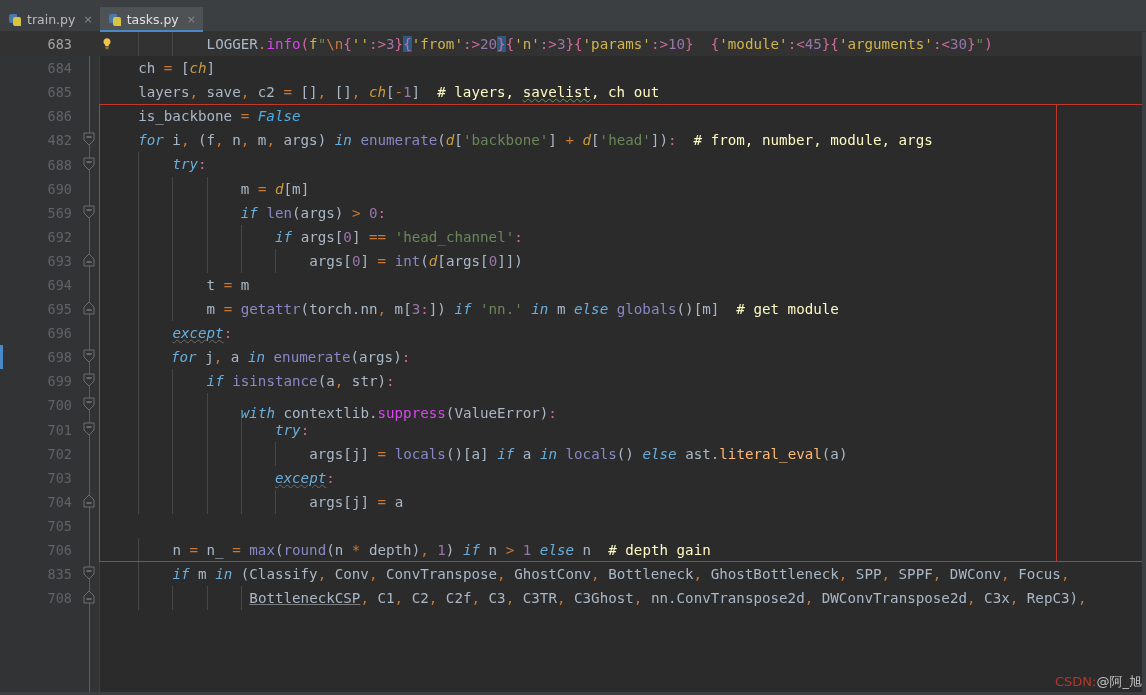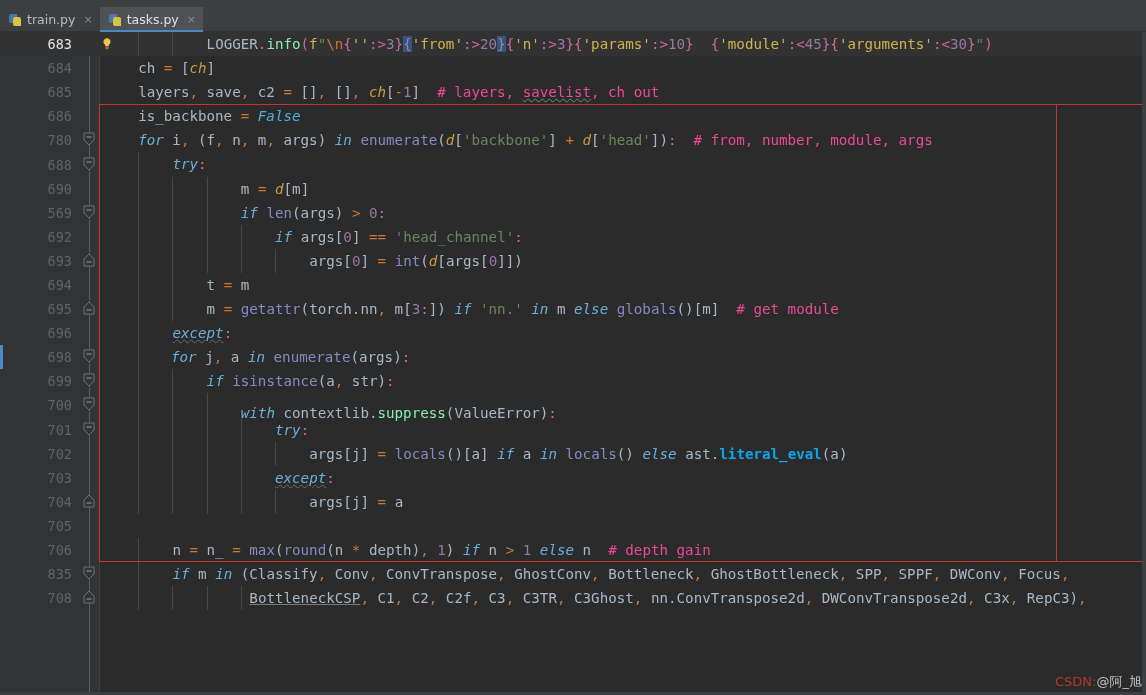--- a/index.html
+++ b/index.html
@@ -50,47 +50,47 @@
   }
   .gutter-sep { position:absolute; left:99px; top:0; width:1px; height:100%; background:#3c3f41;}
   .leftedge { position:absolute; left:0; top:0; width:3px; height:100%; background:#3c3f41;}
 
   .rows { position:absolute; left:0; top:0; right:0; }
   .row {
     height:24.1px; position:relative; display:flex; align-items:center;
     white-space:pre;
   }
   .row.curline { background:#323232; }
-  .row.curline .lnum { color:#e5e5e5;padding-left:6px; }
+  .row.curline .lnum { color:#a3a3a3;padding-left:6px; }
 
   .lnum{
     position:absolute; left:0; width:72px; text-align:right;
     font-family:"DejaVu Sans Mono","Liberation Mono",monospace;
     font-size:13.5px; color:#606366; letter-spacing:0px;
   }
   .fold{ position:absolute; left:82px; width:14px; height:24px; }
 
   .code{
     position:absolute; left:104px; top:0; height:24.1px; line-height:24.1px;
     font-family:"DejaVu Sans Mono","Liberation Mono",monospace;
     font-size:14.2px; color:#a9b7c6; white-space:pre;
   }
   .kw2     { color:#cc7832; }
   .ctrl    { color:#6aafdc; font-style:italic; }
   .str     { color:#6a8759; }
   .strY    { color:#d0b44c; }
   .num     { color:#9876aa; }
-  .fn      { color:#86efac; }
-  .cm      { color:#ec4899; }
+  .fn      { color:#d946ef; }
+  .cm      { color:#fef9c3; }
   .magenta { color:#cf6a9a; }
   .cyan    { color:#4eade5; font-style:italic; }
   .ident   { color:#a9b7c6; }
   .dvar    { color:#cc9c3e; font-style:italic; }
   .bi      { color:#8888c6; }
-  .green   { color:#0ea5e9;font-weight:bold; }
+  .green   { color:#fdba74; }
   .selhl   { background:#2b5b84; }
   .wavy{
     text-decoration: underline;
     text-decoration-style: wavy;
     text-decoration-color:#629755;
     text-decoration-thickness:1px;
   }
   .wavygray{
     text-decoration: underline;
     text-decoration-style: wavy;
@@ -156,21 +156,21 @@
     <svg width="1146" height="663" style="position:absolute;left:0;top:0;pointer-events:none;">
 
       <line x1="89.5" y1="24" x2="89.5" y2="663" stroke="#5c5c5c" stroke-width="1"></line>
     </svg>
 
     <div class="rows" id="rows">
         <div class="row curline"><div class="lnum">683</div><div class="iguide" style="left: 138.2px;"></div><div class="iguide" style="left: 172.4px;"></div><div class="code" style="left: 206.6px;"><span class="ident">LOGGER</span><span class="kw2">.</span><span class="fn">info</span><span class="magenta">(</span><span class="strY">f</span><span class="str">"</span><span class="kw2">\n</span><span class="magenta">{</span><span class="strY">''</span><span class="magenta">:&gt;</span><span class="num">3</span><span class="magenta">}</span><span class="magenta selhl">{</span><span class="strY">'from'</span><span class="magenta">:&gt;</span><span class="num">20</span><span class="magenta selhl">}</span><span class="magenta">{</span><span class="strY">'n'</span><span class="magenta">:&gt;</span><span class="num">3</span><span class="magenta">}</span><span class="magenta">{</span><span class="strY">'params'</span><span class="magenta">:&gt;</span><span class="num">10</span><span class="magenta">}</span><span class="str">  </span><span class="magenta">{</span><span class="strY">'module'</span><span class="magenta">:&lt;</span><span class="num">45</span><span class="magenta">}</span><span class="magenta">{</span><span class="strY">'arguments'</span><span class="magenta">:&lt;</span><span class="num">30</span><span class="magenta">}</span><span class="str">"</span><span class="magenta">)</span></div></div>
         <div class="row"><div class="lnum">684</div><div class="code" style="left: 138.2px;"><span class="ident">ch</span> <span class="kw2">=</span> [<span class="dvar">ch</span>]</div></div>
         <div class="row"><div class="lnum">685</div><div class="code" style="left: 138.2px;"><span class="ident">layers</span><span class="kw2">,</span> <span class="ident">save</span><span class="kw2">,</span> <span class="ident">c2</span> <span class="kw2">=</span> []<span class="kw2">,</span> []<span class="kw2">,</span> <span class="dvar">ch</span>[<span class="kw2">-</span><span class="num">1</span>]  <span class="cm">#&nbsp;layers,&nbsp;<span class="wavy">savelist</span>,&nbsp;ch&nbsp;out</span></div></div>
         <div class="row"><div class="lnum">686</div><div class="code" style="left: 138.2px;"><span class="ident">is_backbone</span> <span class="kw2">=</span> <span class="cyan">False</span></div></div>
-        <div class="row"><div class="lnum">780</div><div class="fold"><svg width="14" height="24" viewBox="0 0 14 24">
+        <div class="row"><div class="lnum">482</div><div class="fold"><svg width="14" height="24" viewBox="0 0 14 24">
               <path d="M2 5 h10 v7 l-5 5 l-5 -5 z" fill="#313335" stroke="#6e6e6e" stroke-width="1"></path>
               <line x1="4.5" y1="9" x2="9.5" y2="9" stroke="#9b9b9b" stroke-width="1"></line>
             </svg></div><div class="code" style="left: 138.2px;"><span class="ctrl">for</span> <span class="ident">i</span><span class="kw2">,</span> (<span class="ident">f</span><span class="kw2">,</span> <span class="ident">n</span><span class="kw2">,</span> <span class="ident">m</span><span class="kw2">,</span> <span class="ident">args</span>) <span class="ctrl">in</span> <span class="bi">enumerate</span>(<span class="dvar">d</span>[<span class="str">'backbone'</span>] <span class="kw2">+</span> <span class="dvar">d</span>[<span class="str">'head'</span>])<span class="magenta">:</span>  <span class="cm">#&nbsp;from,&nbsp;number,&nbsp;module,&nbsp;args</span></div></div>
         <div class="row"><div class="lnum">688</div><div class="fold"><svg width="14" height="24" viewBox="0 0 14 24">
               <path d="M2 5 h10 v7 l-5 5 l-5 -5 z" fill="#313335" stroke="#6e6e6e" stroke-width="1"></path>
               <line x1="4.5" y1="9" x2="9.5" y2="9" stroke="#9b9b9b" stroke-width="1"></line>
             </svg></div><div class="iguide" style="left: 138.2px;"></div><div class="code" style="left: 172.4px;"><span class="ctrl">try</span><span class="magenta">:</span></div></div>
         <div class="row"><div class="lnum">690</div><div class="iguide" style="left: 138.2px;"></div><div class="iguide" style="left: 172.4px;"></div><div class="iguide" style="left: 206.6px;"></div><div class="code" style="left: 240.8px;"><span class="ident">m</span> <span class="kw2">=</span> <span class="dvar">d</span>[<span class="ident">m</span>]</div></div>
         <div class="row"><div class="lnum">569</div><div class="fold"><svg width="14" height="24" viewBox="0 0 14 24">
               <path d="M2 5 h10 v7 l-5 5 l-5 -5 z" fill="#313335" stroke="#6e6e6e" stroke-width="1"></path>

